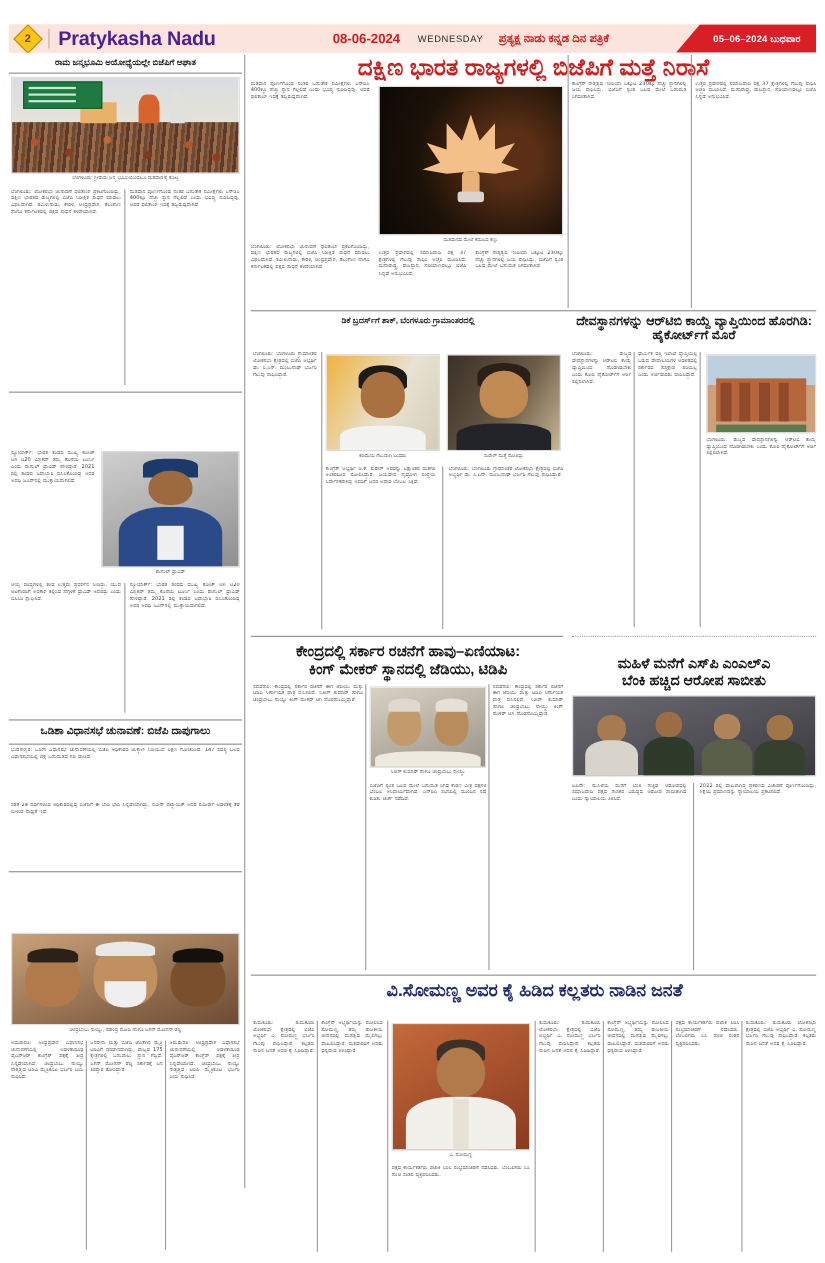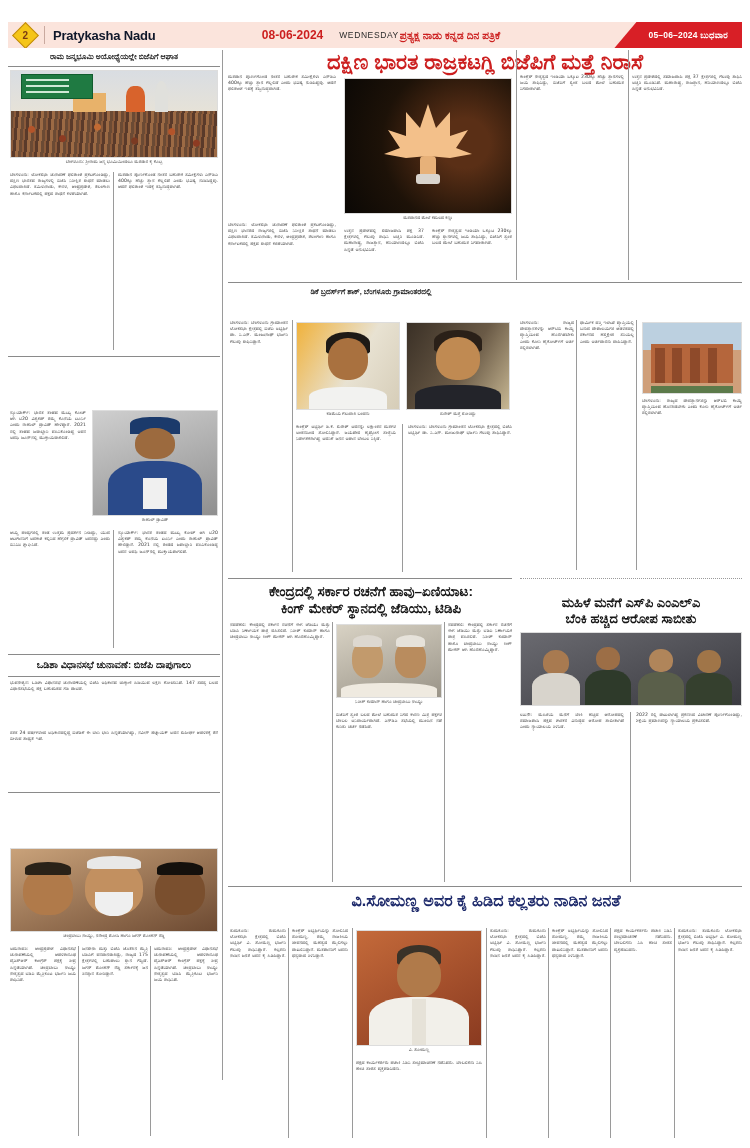--- a/index.html
+++ b/index.html
@@ -17,25 +17,25 @@
   }
   .mast-logo{
     width:34px;height:26px;display:flex;align-items:center;justify-content:center;flex:none;
   }
   .logo-diamond{
     width:17px;height:17px;background:#f5c518;border:1px solid #c08a10;
     transform:rotate(45deg);display:flex;align-items:center;justify-content:center;
   }
   .logo-diamond span{transform:rotate(-45deg);font-size:10px;font-weight:bold;color:#7a3b12;line-height:1;}
   .mast-divider{width:1px;height:18px;background:#c9a99f;flex:none;margin:0 8px 0 2px;}
-  .mast-title{font-size:13px;font-weight:bold;color:#0f172a;letter-spacing:-.2px;flex:none;}
+  .mast-title{font-size:18px;font-weight:bold;color:#4c1d95;letter-spacing:-.2px;flex:none;}
   .mast-sub{font-size:8.5px;color:#2b2b2b;margin-left:4px;flex:none;margin-top:44px;}
   .mast-date{font-size:12px;font-weight:bold;color:#cc1f1f;margin-left:14px;flex:none;}
   .mast-day{font-size:8.5px;color:#2b2b2b;margin-left:16px;letter-spacing:.6px;flex:none;}
-  .mast-kn{font-size:10.5px;font-weight:bold;color:#cc1f1f;margin-left:1px;flex:none;}
+  .mast-kn{font-size:10.5px;font-weight:bold;color:#cc1f1f;margin-left:14px;flex:none;}
   .mast-red{
     margin-left:auto;height:26px;background:#d81f26;color:#fff;
     display:flex;align-items:center;padding:0 14px 0 34px;font-size:8.5px;font-weight:bold;
     clip-path:polygon(22px 0,100% 0,100% 100%,0 100%);flex:none;letter-spacing:.2px;
   }
   .vrule{width:1px;background:#9a9a9a;position:absolute;}
   .hrule{height:1px;background:#8a8a8a;position:absolute;}
   .dotrule{position:absolute;border-top:1px dotted #9a9a9a;}
 
   .hl{font-weight:bold;color:#cc1f1f;line-height:1.12;text-align:center;}
@@ -98,21 +98,21 @@
     <div class="mast-divider"></div>
     <div class="mast-title">Pratykasha Nadu</div>
     <div class="mast-sub">Kannada Daily Morning</div>
     <div class="mast-date">08-06-2024</div>
     <div class="mast-day">WEDNESDAY</div>
     <div class="mast-kn">ಪ್ರತ್ಯಕ್ಷ ನಾಡು ಕನ್ನಡ ದಿನ ಪತ್ರಿಕೆ</div>
     <div class="mast-red">05–06–2024 ಬುಧವಾರ</div>
   </div>
 
   <div class="kicker" style="left:8px;top:52px;width:212px;position:absolute;font-size:7.6px;">ರಾಮ ಜನ್ಮಭೂಮಿ ಅಯೋಧ್ಯೆಯಲ್ಲೇ ಬಿಜೆಪಿಗೆ ಆಘಾತ</div>
-  <div class="hl" style="left:228px;top:50px;width:514px;position:absolute;font-size:21px;">ದಕ್ಷಿಣ ಭಾರತ ರಾಜ್ರಕಟಗ್ಲಿ ಬಿಜೆಪಿಗೆ ಮತ್ತೆ ನಿರಾಸೆ</div>
+  <div class="hl" style="left:228px;top:50px;width:514px;position:absolute;font-size:21px;">ದಕ್ಷಿಣ ಭಾರತ ರಾಜ್ಯಗಳಲ್ಲಿ ಬಿಜೆಪಿಗೆ ಮತ್ತೆ ನಿರಾಸೆ</div>
 
   <div class="hrule" style="left:8px;top:66px;width:212px;"></div>
   <div class="vrule" style="left:222px;top:50px;height:1030px;"></div>
 
   <div class="photo" style="left:10px;top:70px;width:208px;height:88px;">
     <div class="sky"></div>
     <div class="crowd"></div>
     <div class="temple" style="left:56%;top:18%;width:9%;height:30%;border-radius:40% 40% 0 0;"></div>
     <div class="temple" style="left:70%;top:12%;width:6%;height:36%;border-radius:50% 50% 0 0;background:#e0e0dc;"></div>
     <div class="temple" style="left:30%;top:26%;width:16%;height:22%;background:#e8b26a;"></div>
@@ -187,20 +187,21 @@
 
   <div class="col" style="left:296px;top:424px;width:100px;height:148px;">
     <div class="tx">ಕಾಂಗ್ರೆಸ್ ಅಭ್ಯರ್ಥಿ ಡಿ.ಕೆ. ಸುರೇಶ್ ಅವರನ್ನು ಲಕ್ಷಾಂತರ ಮತಗಳ ಅಂತರದಿಂದ ಸೋಲಿಸಿದ್ದಾರೆ. ಜಯದೇವ ಹೃದ್ರೋಗ ಸಂಸ್ಥೆಯ ನಿರ್ದೇಶಕರಾಗಿದ್ದ ಅವರಿಗೆ ಜನರ ಅಪಾರ ಬೆಂಬಲ ಸಿಕ್ಕಿದೆ.</div>
   </div>
   <div class="col" style="left:408px;top:424px;width:104px;height:148px;">
     <div class="tx">ಬೆಂಗಳೂರು: ಬೆಂಗಳೂರು ಗ್ರಾಮಾಂತರ ಲೋಕಸಭಾ ಕ್ಷೇತ್ರದಲ್ಲಿ ಬಿಜೆಪಿ ಅಭ್ಯರ್ಥಿ ಡಾ. ಸಿ.ಎನ್. ಮಂಜುನಾಥ್ ಭರ್ಜರಿ ಗೆಲುವು ಸಾಧಿಸಿದ್ದಾರೆ.</div>
   </div>
   <div class="vrule" style="left:292px;top:320px;height:252px;"></div>
   <div class="vrule" style="left:402px;top:424px;height:148px;"></div>
 
+  <div class="hl-blk" style="left:520px;top:286px;width:222px;position:absolute;font-size:11.5px;">ದೇವಸ್ಥಾನಗಳನ್ನು ಆರ್‌ಟಿಬಿ ಕಾಯ್ದೆ ವ್ಯಾಪ್ತಿಯಿಂದ ಹೊರಗಿಡಿ: ಹೈಕೋರ್ಟ್‌ಗೆ ಮೊರೆ</div>
 
   <div class="col" style="left:520px;top:320px;width:54px;height:250px;">
     <div class="tx">ಬೆಂಗಳೂರು: ರಾಜ್ಯದ ದೇವಸ್ಥಾನಗಳನ್ನು ಆರ್‌ಟಿಬಿ ಕಾಯ್ದೆ ವ್ಯಾಪ್ತಿಯಿಂದ ಹೊರಗಿಡಬೇಕು ಎಂದು ಕೋರಿ ಹೈಕೋರ್ಟ್‌ಗೆ ಅರ್ಜಿ ಸಲ್ಲಿಸಲಾಗಿದೆ.</div>
   </div>
   <div class="col" style="left:580px;top:320px;width:54px;height:250px;">
     <div class="tx">ಧಾರ್ಮಿಕ ದತ್ತಿ ಇಲಾಖೆ ವ್ಯಾಪ್ತಿಯಲ್ಲಿ ಬರುವ ದೇವಾಲಯಗಳ ಆಡಳಿತದಲ್ಲಿ ಸರ್ಕಾರದ ಹಸ್ತಕ್ಷೇಪ ಸರಿಯಲ್ಲ ಎಂದು ಅರ್ಜಿದಾರರು ವಾದಿಸಿದ್ದಾರೆ.</div>
   </div>
   <div class="vrule" style="left:576px;top:320px;height:250px;"></div>
   <div class="vrule" style="left:636px;top:320px;height:250px;"></div>
 

